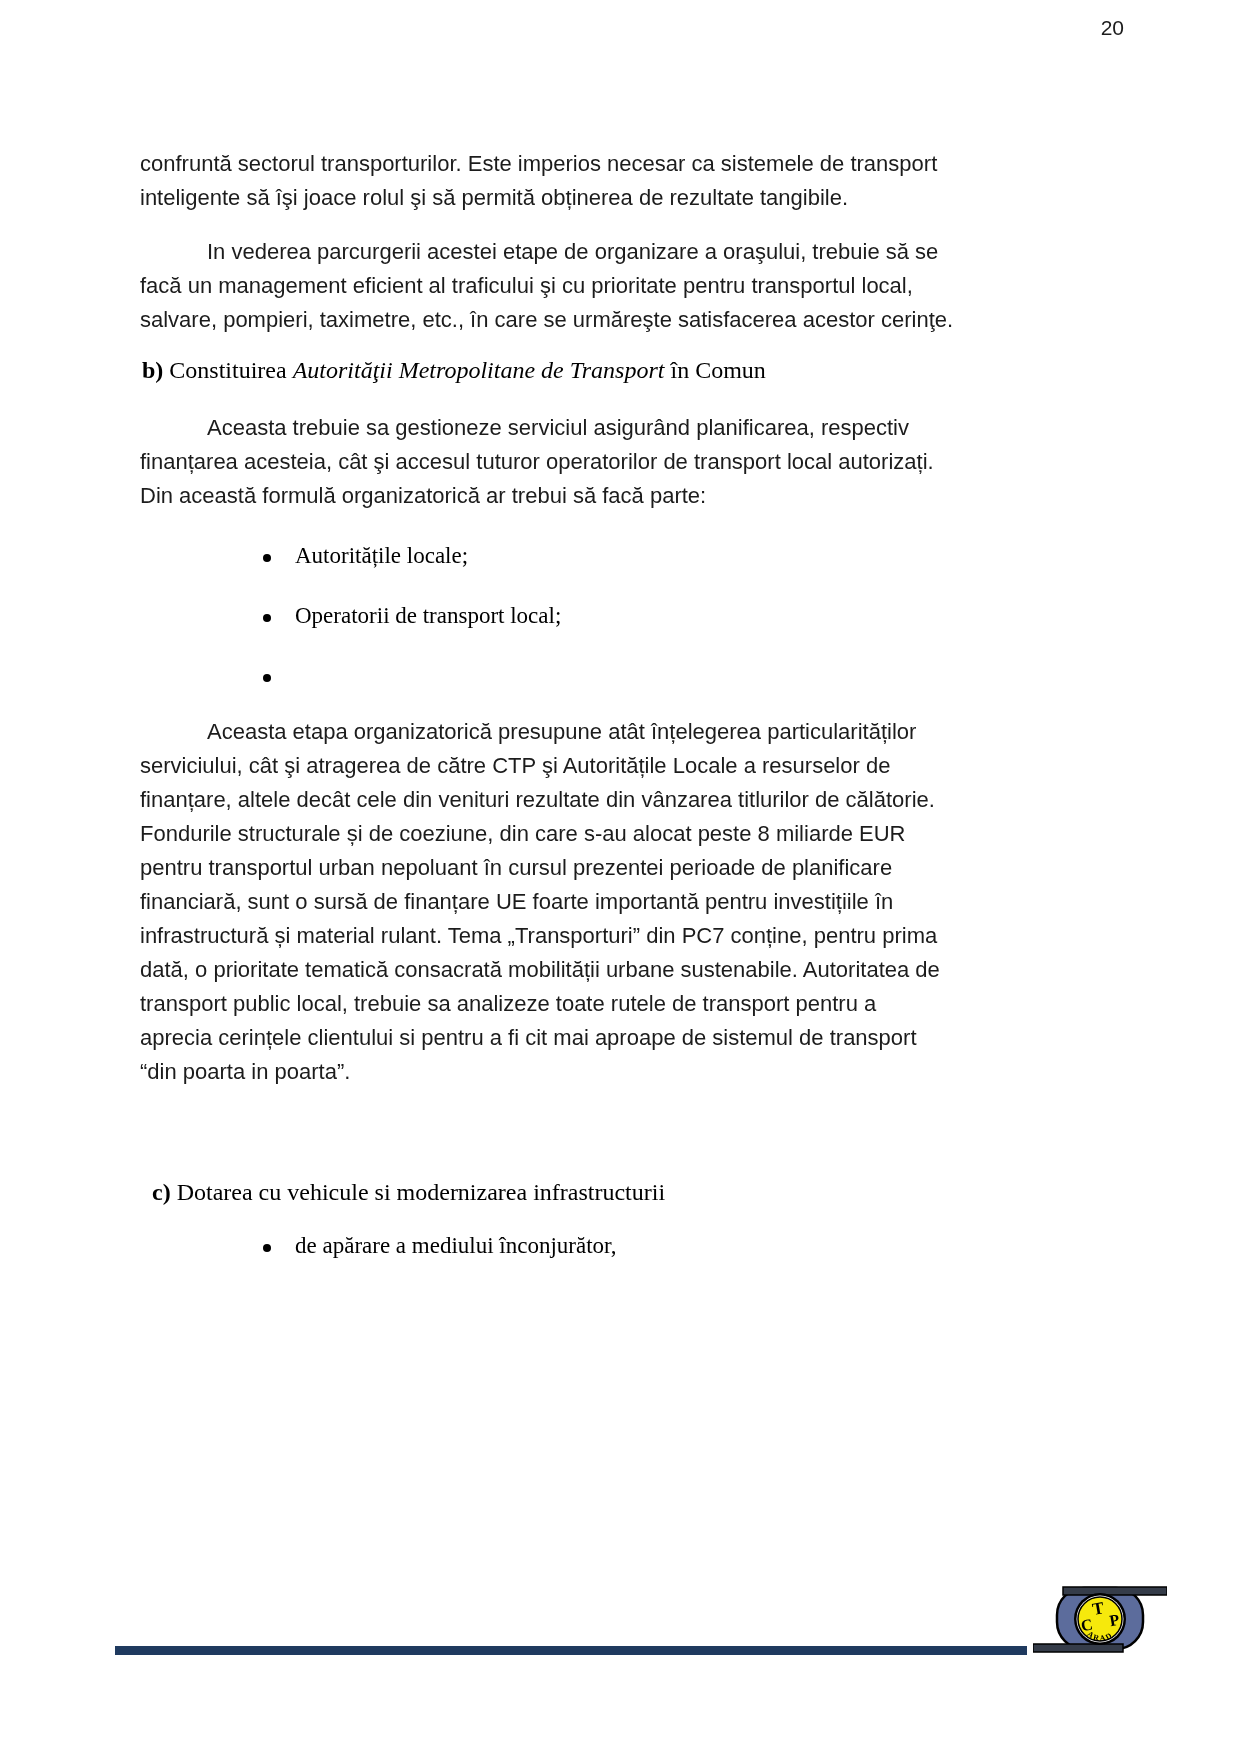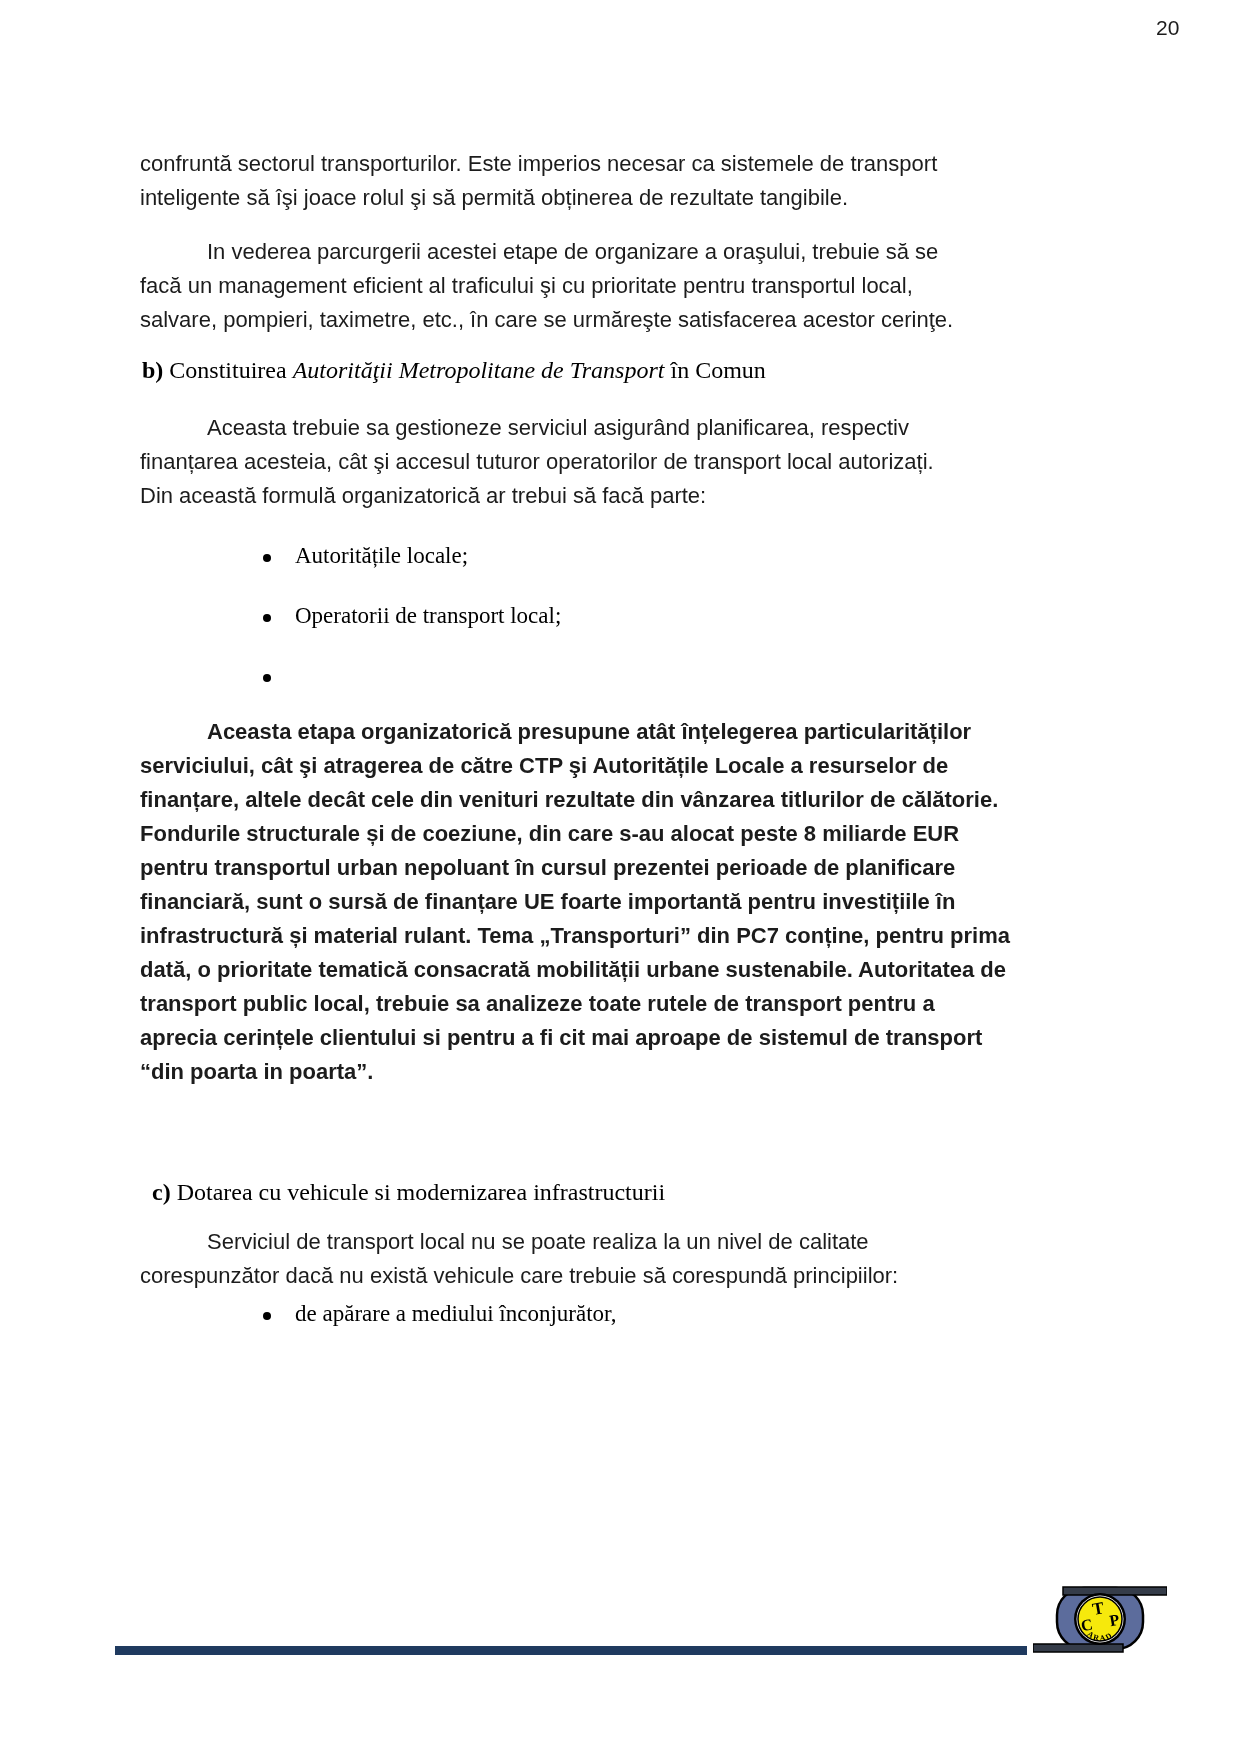--- a/index.html
+++ b/index.html
@@ -1,35 +1,35 @@
 <!DOCTYPE html>
 <html><head>
 <meta charset="utf-8">
 <style>
   html,body{margin:0;padding:0;background:#e8e8e8;}
   .page{position:relative;width:1241px;height:1754px;background:#ffffff;
         font-family:"Liberation Sans",sans-serif;color:#1c1c1c;overflow:hidden;margin:0 auto;}
-  .page-number{position:absolute;top:16px;left:1156px;width:60px;font-size:21px;line-height:24px;}
+  .page-number{position:absolute;top:16px;left:1064px;width:60px;font-size:21px;line-height:24px;text-align:right;}
   .doc-body{position:absolute;left:140px;top:147px;width:1095px;}
   .para{margin:0;font-size:22px;line-height:34px;white-space:pre-line;}
   .indent{text-indent:67px;}
   .serif{font-family:"Liberation Serif","DejaVu Serif",serif;color:#000000;}
   .heading{margin:2px;font-size:24px;line-height:42px;}
   .heading strong{font-weight:bold;}
   .heading em{font-style:italic;}
   #p1{margin-bottom:20px;}
   #p2{margin-bottom:12px;}
   #hb{margin-bottom:20px;}
   #p3{margin-bottom:22px;}
   ul.bullets{list-style:none;margin:0 0 18px 0;padding:0;}
   ul.bullets li{font-size:23px;line-height:42px;margin-bottom:18px;padding-left:123px;}
   ul.bullets li:last-child{margin-bottom:0;}
   ul.bullets .dot{display:inline-block;width:8px;height:8px;border-radius:50%;
                   background:#000;margin-right:24px;vertical-align:middle;}
-  #p4{margin-bottom:82px;font-weight:bold;}
+  #p4{margin-bottom:82px;}
   #hc{margin:12px;}
   #p5{margin:0;}
   ul.bullets.c-list{margin:0;}
   .footer-rule{position:absolute;left:115px;top:1646px;width:912px;height:9px;background:#1f3a5f;}
   .logo{position:absolute;left:1033px;top:1584px;width:134px;height:72px;}
 </style>
 </head>
 <body>
 
 <div class="page">
@@ -64,22 +64,20 @@
 pentru transportul urban nepoluant în cursul prezentei perioade de planificare
 financiară, sunt o sursă de finanțare UE foarte importantă pentru investițiile în
 infrastructură și material rulant. Tema „Transporturi” din PC7 conține, pentru prima
 dată, o prioritate tematică consacrată mobilității urbane sustenabile. Autoritatea de
 transport public local, trebuie sa analizeze toate rutele de transport pentru a
 aprecia cerințele clientului si pentru a fi cit mai aproape de sistemul de transport
 “din poarta in poarta”.</p>
 
     <p class="heading serif" id="hc"><strong>c)</strong><span> Dotarea cu vehicule si modernizarea infrastructurii</span></p>
 
-    <p class="para indent" id="p5">Serviciul de transport local nu se poate realiza la un nivel de calitate
-corespunzător dacă nu există vehicule care trebuie să corespundă principiilor:</p>
 
     <ul class="bullets serif c-list">
       <li><span class="dot"></span><span>de apărare a mediului înconjurător,</span></li>
     </ul>
 
   </div>
 
   <div class="footer-rule"></div>
 
   <div class="logo">

